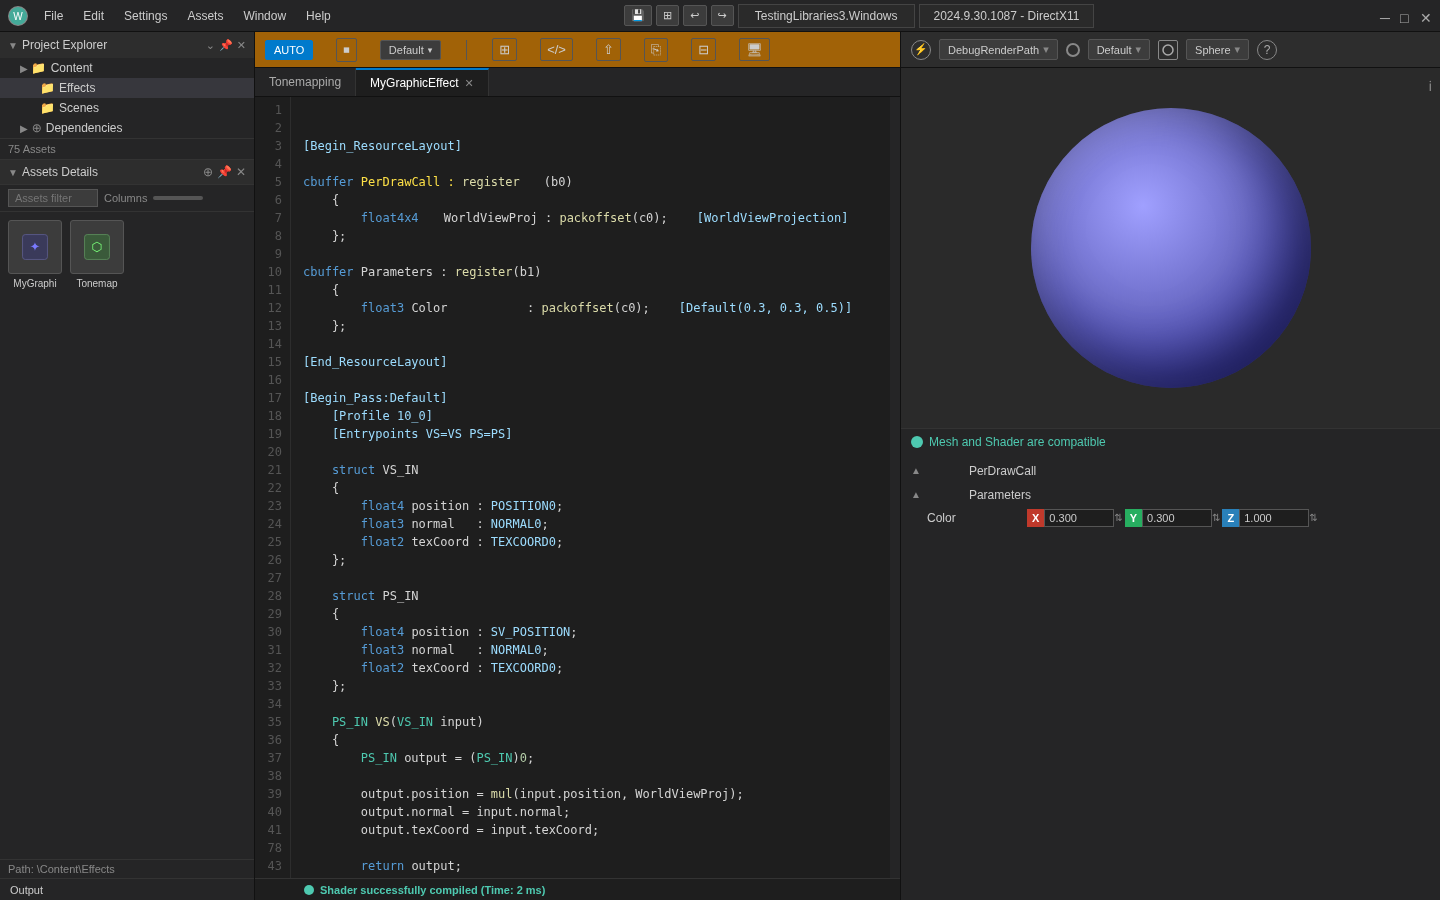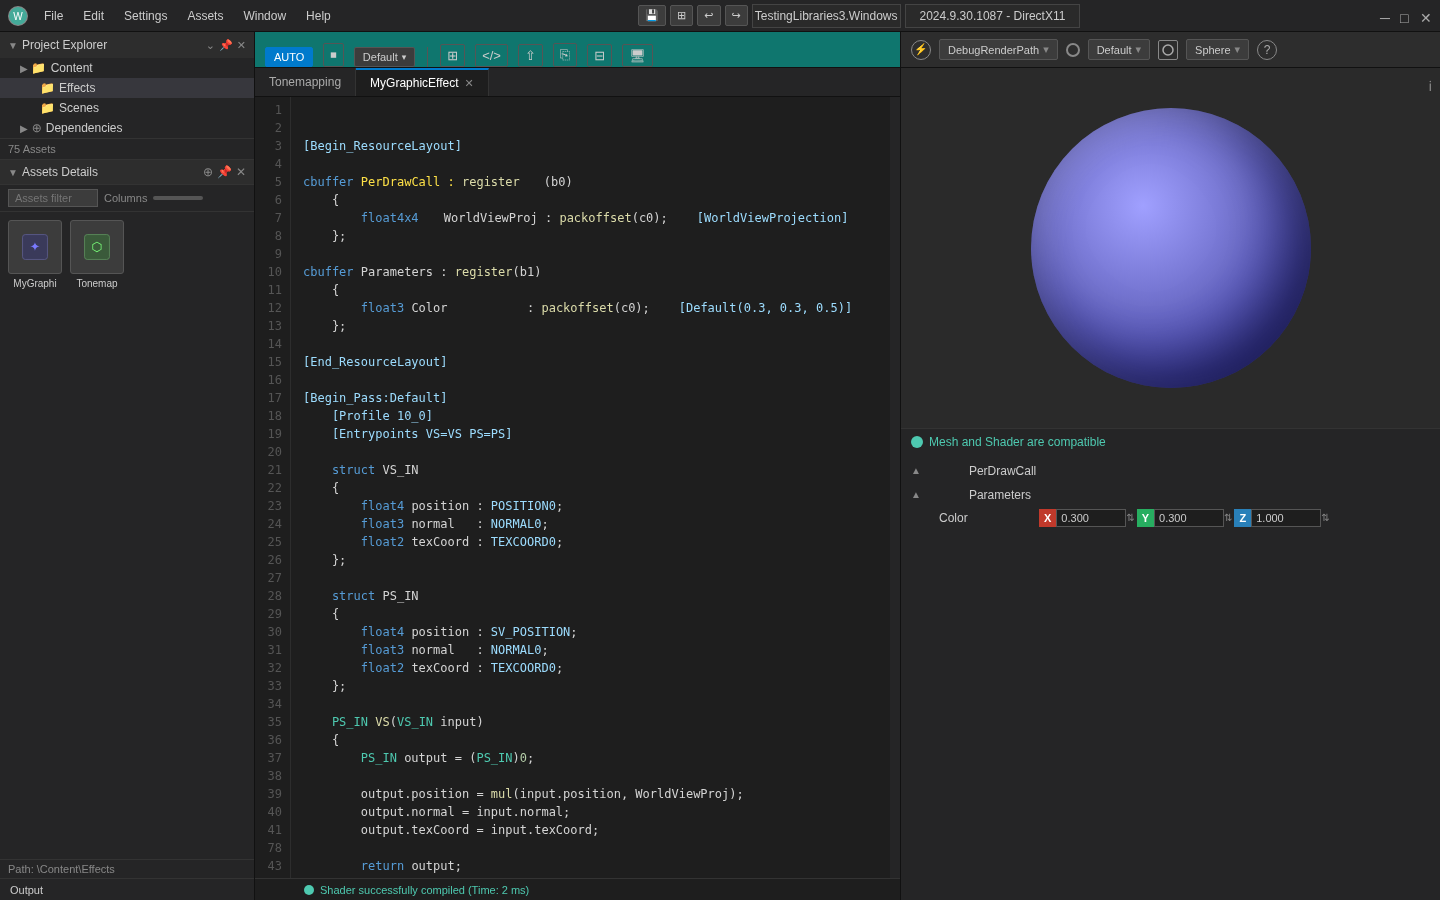--- a/index.html
+++ b/index.html
@@ -39,21 +39,21 @@
     .asset-item { display: flex; flex-direction: column; align-items: center; gap: 4px; cursor: pointer; }
     .asset-thumb { width: 54px; height: 54px; background: #3c3c3c; border: 1px solid #555; display: flex; align-items: center; justify-content: center; border-radius: 3px; }
     .asset-thumb svg { width: 32px; height: 32px; }
     .asset-label { font-size: 10px; color: #ccc; text-align: center; max-width: 60px; overflow: hidden; text-overflow: ellipsis; white-space: nowrap; }
 
     
     .path-bar { padding: 3px 8px; background: #252526; font-size: 11px; color: #888; border-top: 1px solid #333; }
 
     
     .editor-area { flex: 1; display: flex; flex-direction: column; overflow: hidden; }
-    .editor-toolbar { height: 36px; background: #0f766e; display: flex; align-items: flex-end; gap: 10px; padding: 0 10px; border-bottom: 1px solid #111; flex-shrink: 0; }
+    .editor-toolbar { height: 36px; background: #a16207; display: flex; align-items: center; gap: 23px; padding: 0 10px; border-bottom: 1px solid #111; flex-shrink: 0; }
     .toolbar-btn { background: #3c3c3c; border: 1px solid #555; color: #ccc; padding: 3px 8px; font-size: 11px; cursor: pointer; border-radius: 2px; }
     .toolbar-btn.active { background: #007acc; border-color: #007acc; color: #fff; }
     .toolbar-icon-btn { background: none; border: 1px solid #555; color: #ccc; padding: 3px 6px; font-size: 13px; cursor: pointer; border-radius: 2px; }
     .toolbar-sep { width: 1px; height: 20px; background: #555; margin: 0 2px; }
     .toolbar-dropdown { background: #3c3c3c; border: 1px solid #555; color: #ccc; padding: 3px 8px; font-size: 11px; cursor: pointer; border-radius: 2px; display: flex; align-items: center; gap: 4px; }
 
     .editor-tabs { display: flex; background: #252526; border-bottom: 1px solid #111; flex-shrink: 0; }
     .editor-tab { padding: 6px 14px; color: #aaa; font-size: 12px; cursor: pointer; border-right: 1px solid #333; display: flex; align-items: center; gap: 6px; }
     .editor-tab.active { background: #1e1e1e; color: #fff; border-top: 2px solid #007acc; }
     .tab-close { color: #888; font-size: 11px; cursor: pointer; }
@@ -79,33 +79,33 @@
     .compat-bar { display: flex; align-items: center; gap: 6px; padding: 6px 10px; background: #252526; border-top: 1px solid #333; flex-shrink: 0; }
     .compat-dot { width: 12px; height: 12px; border-radius: 50%; background: #4ec9b0; flex-shrink: 0; }
     .compat-text { color: #4ec9b0; font-size: 12px; }
 
     .params-section { padding: 6px 10px; flex-shrink: 0; }
     .params-group { margin-bottom: 4px; }
     .params-group-header { display: flex; align-items: center; gap: 4px; color: #ccc; font-size: 12px; cursor: pointer; padding: 3px 0; }
     .params-group-caret { color: #888; font-size: 10px; }
     .params-group-label { font-weight: 500; margin-left: 44px; }
     .params-row { display: flex; align-items: center; padding: 4px 0 4px 16px; }
-    .params-label { width: 100px; color: #ccc; font-size: 12px; margin-left: 12px; }
+    .params-label { width: 100px; color: #ccc; font-size: 12px; }
     .params-inputs { display: flex; gap: 2px; }
     .param-input-wrap { display: flex; align-items: center; }
     .param-axis { padding: 3px 5px; font-size: 11px; font-weight: bold; color: #fff; }
     .param-axis.x { background: #c0392b; }
     .param-axis.y { background: #27ae60; }
     .param-axis.z { background: #2980b9; }
     .param-value { width: 70px; background: #1e1e1e; border: 1px solid #555; color: #ccc; font-size: 11px; padding: 2px 4px; }
 
     .output-bar { height: 22px; background: #252526; display: flex; align-items: center; padding: 0 10px; border-top: 1px solid #333; font-size: 11px; color: #ccc; flex-shrink: 0; }
 
     .bottom-status { height: 22px; background: #1e1e1e; display: flex; align-items: center; padding: 0 10px; border-top: 1px solid #333; flex-shrink: 0; }
-    .compile-success { display: flex; align-items: center; gap: 6px; color: #4ec9b0; font-size: 11px; font-weight: normal; padding-left: 39px; }
+    .compile-success { display: flex; align-items: center; gap: 6px; color: #4ec9b0; font-size: 11px; font-weight: bold; padding-left: 39px; }
     .compile-dot { width: 10px; height: 10px; border-radius: 50%; background: #4ec9b0; }
   </style>
 </head>
 <body>
 
 <div class="titlebar">
   <div class="titlebar-left">
     <div class="titlebar-logo">
       <svg width="20" height="20" viewBox="0 0 20 20">
           <circle cx="10" cy="10" r="9" fill="#4a9"></circle>
@@ -119,21 +119,21 @@
       <span>Assets</span>
       <span>Window</span>
       <span>Help</span>
     </div>
   </div>
   <div style="display:flex; align-items:center; gap:4px;">
     <div class="toolbar-btn" style="font-size:11px; padding:3px 6px;">💾</div>
     <div class="toolbar-btn" style="font-size:11px; padding:3px 6px;">⊞</div>
     <div class="toolbar-btn" style="font-size:11px; padding:3px 6px;">↩</div>
     <div class="toolbar-btn" style="font-size:11px; padding:3px 6px;">↪</div>
-    <div style="padding:4px 2px; background:#2a2a2a; border:1px solid #444; color:#ccc; font-size:12px; cursor:pointer;">TestingLibraries3.Windows</div>
+    <div style="padding:4px 16px; background:#2a2a2a; border:1px solid #444; color:#ccc; font-size:12px; cursor:pointer;">TestingLibraries3.Windows</div>
     <div style="padding:4px 14px; background:#2a2a2a; border:1px solid #444; color:#ccc; font-size:12px; cursor:pointer;">2024.9.30.1087 - DirectX11</div>
   </div>
   <div class="titlebar-controls">
     <span>─</span>
     <span>□</span>
     <span>✕</span>
   </div>
 </div>
 
 <div class="main">

